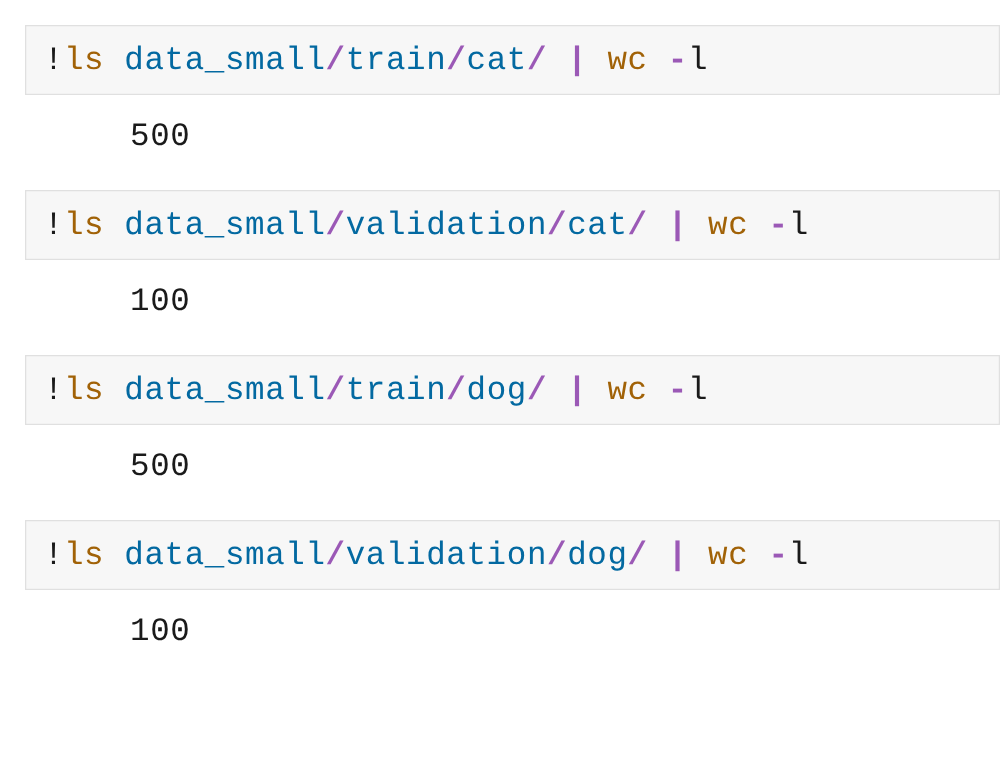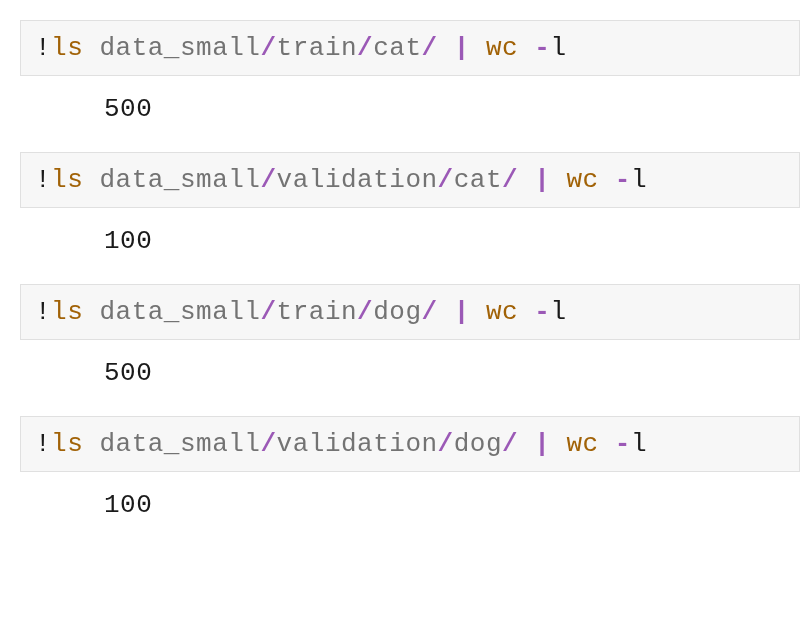--- a/index.html
+++ b/index.html
@@ -27,21 +27,21 @@
       overflow: hidden;
     }
     .output-block {
       padding: 18px 0 28px 84px;
       font-family: 'Courier New', Consolas, monospace;
       color: #1a1a1a;
       letter-spacing: 0.5px;
     }
     .c-bang { color: #1a1a1a; }
     .c-cmd { color: #a16207; }
-    .c-path { color: #737373; }
+    .c-path { color: #0369a1; }
     .c-slash { color: #9b59b6; font-weight: 600; }
     .c-pipe { color: #9b59b6; font-weight: 600; }
     .c-dash { color: #9b59b6; font-weight: 600; }
     .c-flag { color: #1a1a1a; }
   </style>
 </head>
 <body>
 
 <div class="cell">
   <div class="code-block"><span class="c-bang">!</span><span class="c-cmd">ls</span> <span class="c-path">data_small</span><span class="c-slash">/</span><span class="c-path">train</span><span class="c-slash">/</span><span class="c-path">cat</span><span class="c-slash">/</span> <span class="c-pipe">|</span> <span class="c-cmd">wc</span> <span class="c-dash">-</span><span class="c-flag">l</span></div>

